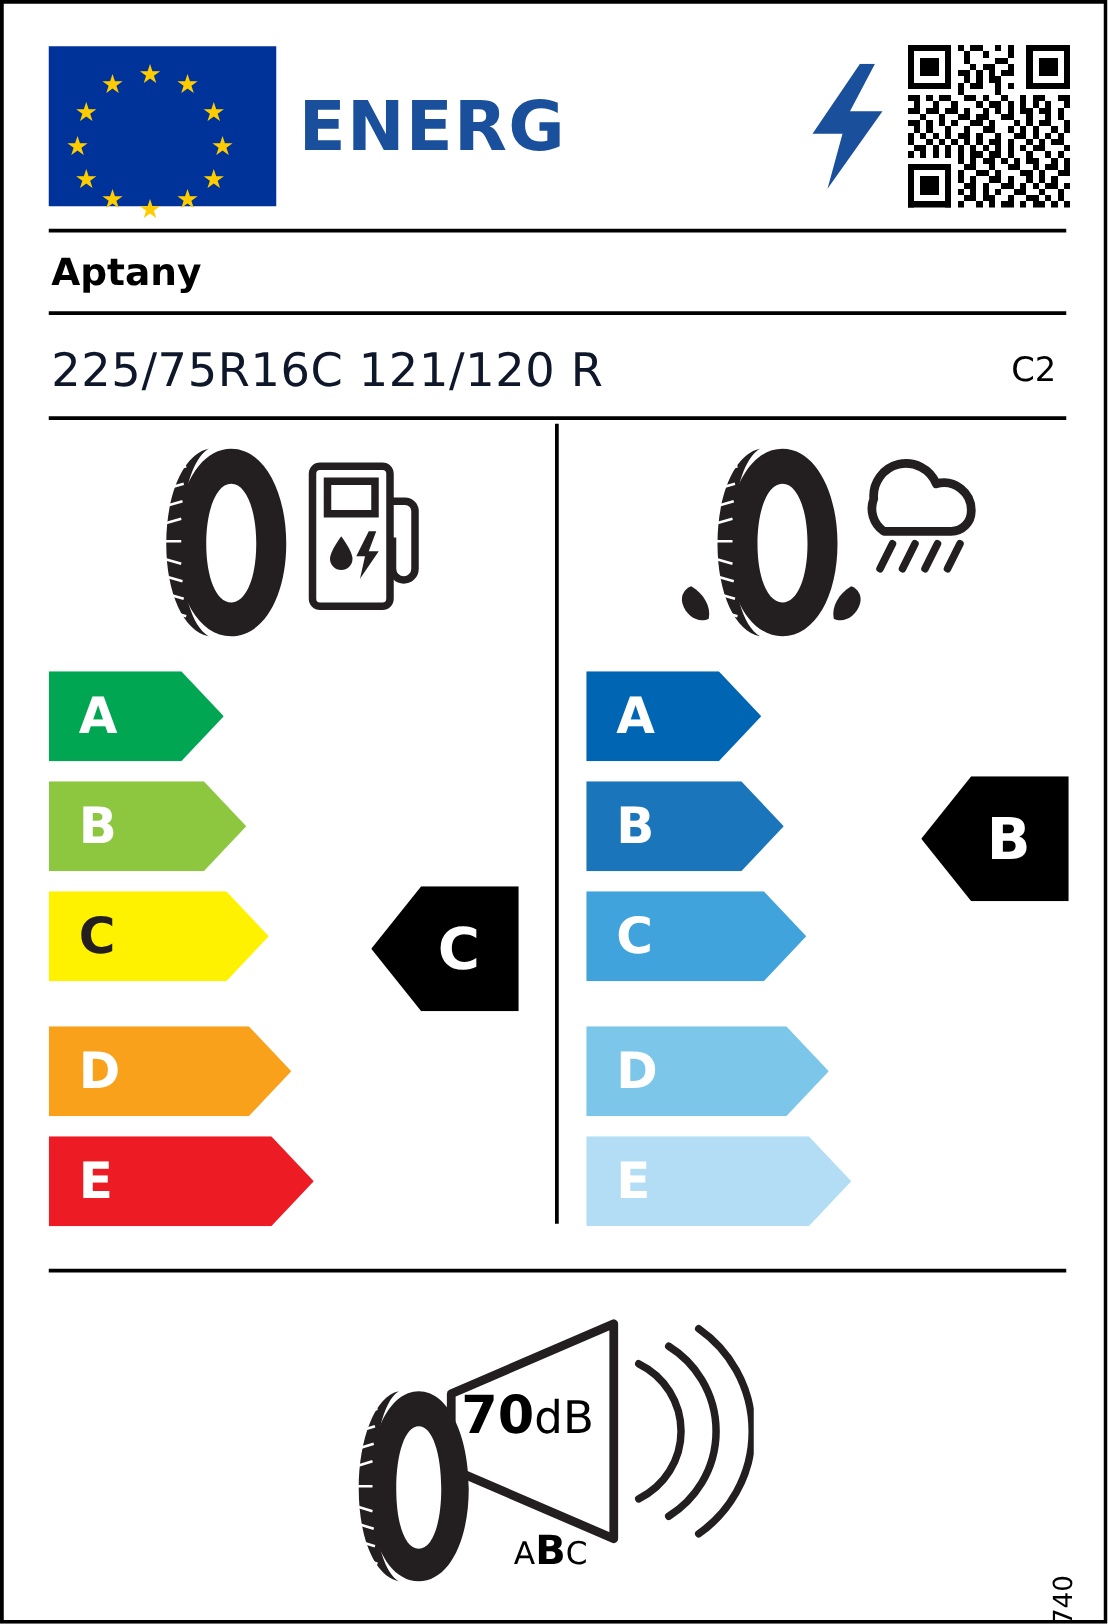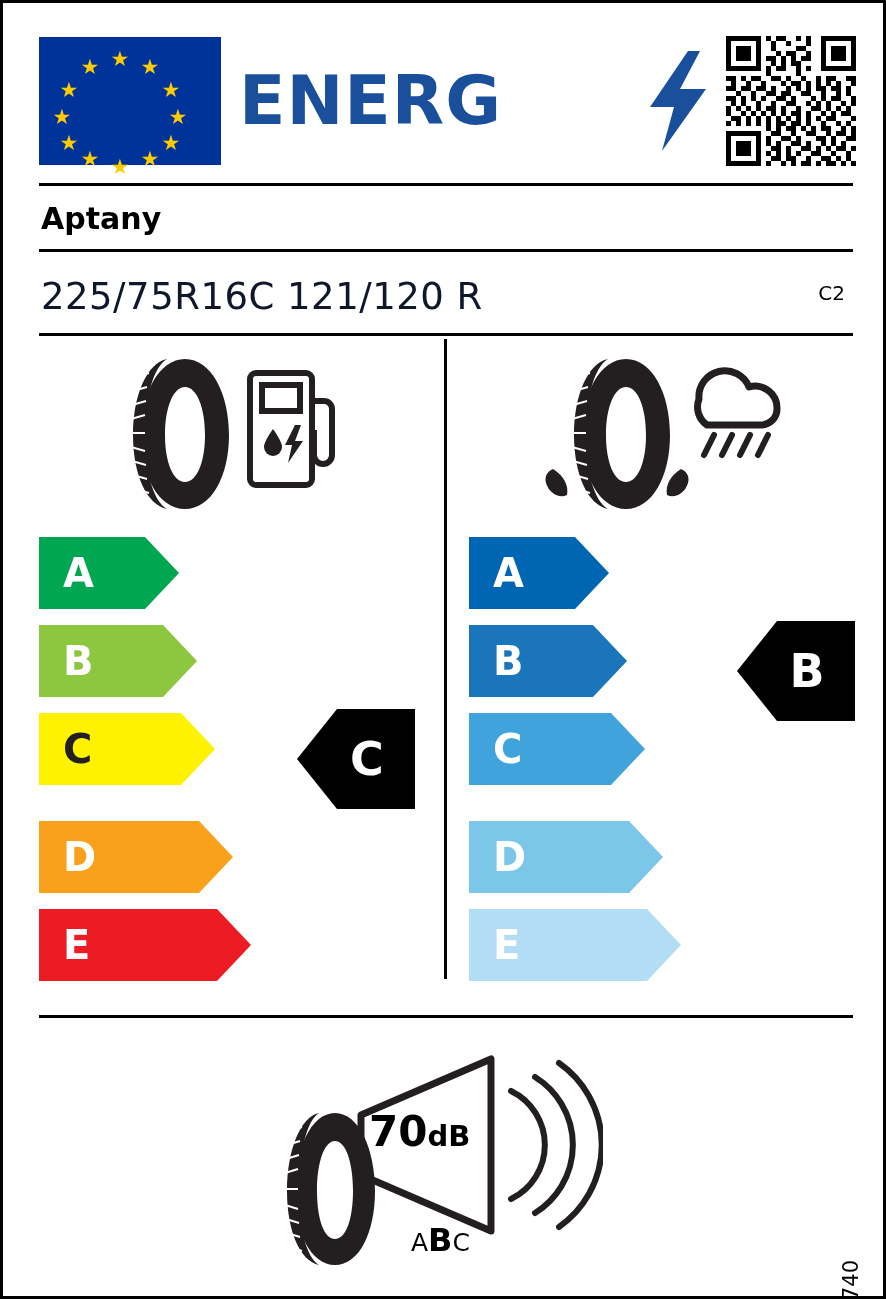--- a/index.html
+++ b/index.html
@@ -42,21 +42,21 @@
     text-align: center;
   }
   .energy-word {
     position: absolute;
     left: 236px; top: 48px;
     width: 460px;
     height: 100px;
     color: #1a4f9c;
     font-family: "DejaVu Sans", sans-serif;
     font-weight: bold;
-    font-size: 68px;
+    font-size: 55px;
     line-height: 100px;
     letter-spacing: 1px;
     white-space: nowrap;
   }
   .energy-bolt {
     position: absolute;
     left: 645px; top: 48px;
     width: 60px; height: 100px;
   }
   .qr {
@@ -90,21 +90,21 @@
   .size {
     position: absolute;
     left: 38px; top: 272px;
     font-size: 37px;
     color: #0f172a;
     letter-spacing: 0.5px;
   }
   .class {
     position: absolute;
     right: 38px; top: 278px;
-    font-size: 20px;
+    font-size: 27px;
     color: #000;
   }
 
   
   .vdiv {
     position: absolute;
     left: 441px;
     top: 336px;
     width: 3px;
     height: 640px;
@@ -161,22 +161,22 @@
   }
   .noise { position: absolute; left: 270px; top: 1040px; width: 330px; height: 230px; }
   .noise-db {
     position: absolute;
     left: 366px; top: 1104px;
     font-size: 42px;
     font-weight: bold;
     color: #000;
   }
   .noise-db .unit {
-    font-size: 29px;
-    font-weight: bold;
+    font-size: 36px;
+    font-weight: normal;
   }
   .noise-classes {
     position: absolute;
     left: 408px; top: 1218px;
     font-size: 25px;
     color: #000;
   }
   .noise-classes .sel {
     font-size: 32px;
     font-weight: bold;

